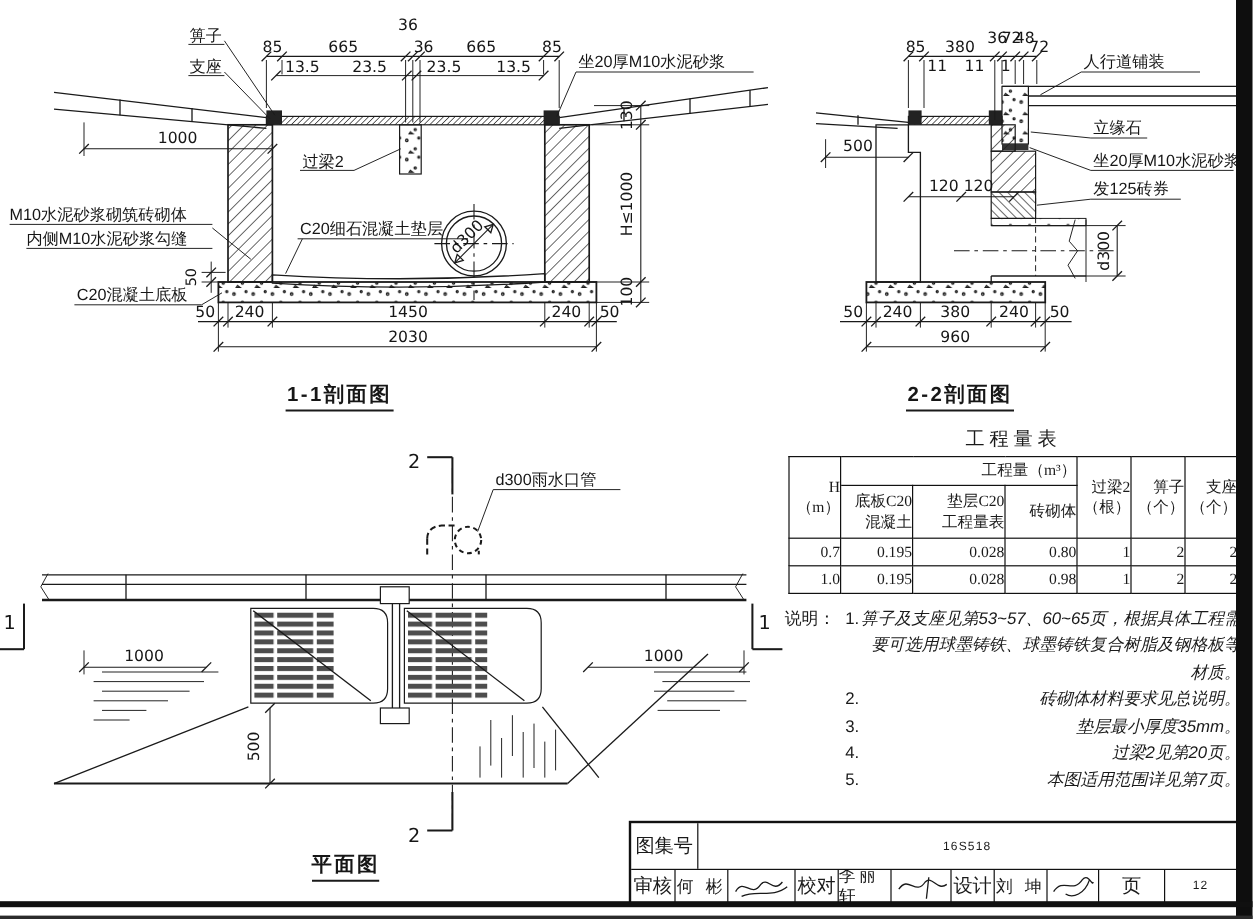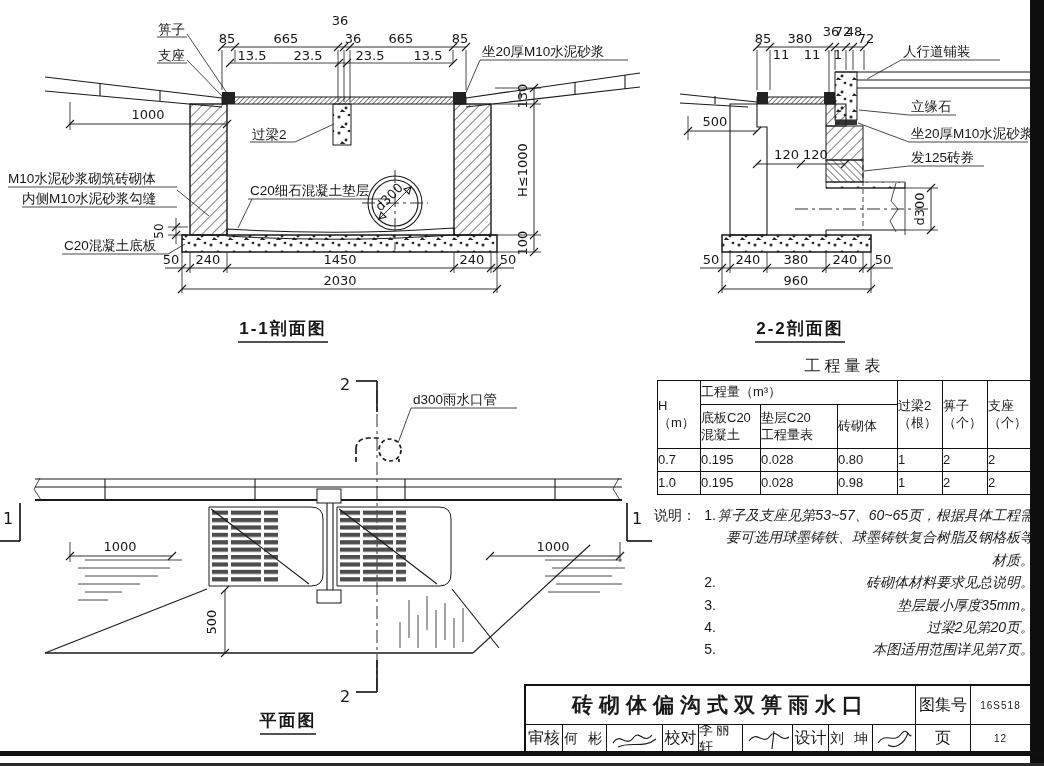--- a/index.html
+++ b/index.html
@@ -13,22 +13,22 @@
   .mid{text-anchor:middle;}
   svg line,svg path,svg polyline,svg circle{fill:none;stroke:#1a1a1a;stroke-width:1.1;}
   .s0{stroke-width:.8;}  .s1{stroke-width:1;}  .s2{stroke-width:1.7;}  .s3{stroke-width:2.2;}
   .dsh{stroke-dasharray:7 4;stroke-width:1.3;}
   .cl{stroke-dasharray:13 4 3 4;stroke-width:.9;}
   .dl{stroke-width:.9;}
   
   .qt{position:absolute;left:657px;top:356px;width:375px;}
   .qt-title{text-align:center;font-size:16px;font-weight:400;letter-spacing:4px;margin-bottom:3px;}
   .qt table{border-collapse:collapse;width:100%;table-layout:fixed;background:#fff;}
-  .qt td{border:1.7px solid #111;text-align:left;font-size:13px;line-height:1.25;
-         padding:1px 0;white-space:pre-line;vertical-align:middle;}
+  .qt td{border:1.7px solid #111;text-align:right;font-size:13px;line-height:1.25;
+         padding:1px 0;white-space:pre-line;vertical-align:middle;font-family:Liberation Serif, serif;}
   
   .notes{position:absolute;left:650px;top:504px;width:384px;font-size:14px;line-height:1.6;text-align:right;}
   .notes-flex{display:flex;}
   .notes-label{width:46px;flex:none;}
   .note-item{display:flex;}
   .note-no{width:20px;flex:none;}
   .note-text{flex:1;font-style:italic;}
   
   .tb{position:absolute;left:524px;top:684px;width:508px;height:70px;box-sizing:border-box;
       border:2.2px solid #111;background:#fff;display:flex;flex-direction:column;}
@@ -552,21 +552,20 @@
         <span class="note-no">5.</span>
         <span class="note-text">本图适用范围详见第7页。</span>
       </div>
     </div>
   </div>
 </div>
 
 
 <div class="tb">
   <div class="tb-row tb-row1">
-    <div class="tb-cell tb-title">砖砌体偏沟式双箅雨水口</div>
     <div class="tb-cell" style="width:55px">图集号</div>
     <div class="tb-cell tb-no" style="flex:1">16S518</div>
   </div>
   <div class="tb-row tb-row2">
     <div class="tb-cell" style="width:36px">审核</div>
     <div class="tb-cell tb-name" style="width:44px">何 彬</div>
     <div class="tb-cell" style="width:56px">
       <svg width="50" height="24" viewBox="0 0 50 24">
         <path d="M3,16 C10,4 16,22 24,10 C30,3 34,18 42,8" stroke="#222" stroke-width="1.3"></path>
         <path d="M8,20 C20,14 34,22 46,12" stroke="#222" stroke-width="1.1"></path>

